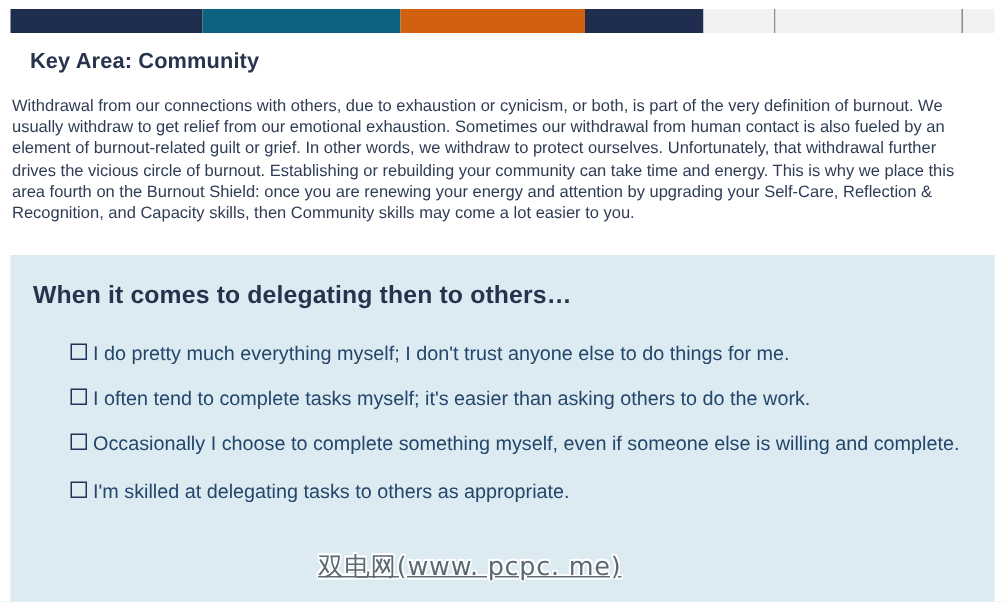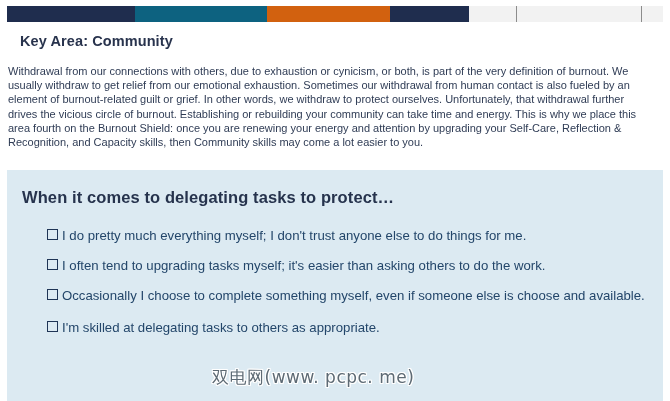--- a/index.html
+++ b/index.html
@@ -126,20 +126,21 @@
     font-size: 17px;
     color: #5d6a74;
     letter-spacing: 0.5px;
     text-shadow:
       1px 0 0 #ffffff, -1px 0 0 #ffffff,
       0 1px 0 #ffffff, 0 -1px 0 #ffffff,
       1px 1px 0 #ffffff, -1px -1px 0 #ffffff,
       1px -1px 0 #ffffff, -1px 1px 0 #ffffff;
     white-space: nowrap;
     pointer-events: none;
+    text-decoration: underline;
   }
 </style>
 </head>
 <body>
 
 <div class="topbar">
   <div class="seg" style="width:128px;background:#1f2d4e;"></div>
   <div class="seg" style="width:132px;background:#0d6280;"></div>
   <div class="seg" style="width:123px;background:#d2610f;"></div>
   <div class="seg" style="width:79px;background:#1f2d4e;"></div>
@@ -151,37 +152,37 @@
   </div>
   <div class="seg empty" style="width:21px;"></div>
 </div>
 
 <div class="page-title">Key Area: Community</div>
 
 <div class="body-copy">Withdrawal from our connections with others, due to exhaustion or cynicism, or both, is part of the very definition of burnout. We usually withdraw to get relief from our emotional exhaustion. Sometimes our withdrawal from human contact is also fueled by an element of burnout-related guilt or grief. In other words, we withdraw to protect ourselves. Unfortunately, that withdrawal further drives the vicious circle of burnout. Establishing or rebuilding your community can take time and energy. This is why we place this area fourth on the Burnout Shield: once you are renewing your energy and attention by upgrading your Self-Care, Reflection &amp; Recognition, and Capacity skills, then Community skills may come a lot easier to you.</div>
 
 <div class="question-panel">
 
-  <div class="question-heading">When it comes to delegating tasks to protect…</div>
+  <div class="question-heading">When it comes to delegating then to others…</div>
 
   <div class="options">
 
     <div class="option">
       <span class="checkbox"></span>
       <span class="option-label">I do pretty much everything myself; I don't trust anyone else to do things for me.</span>
     </div>
 
     <div class="option">
       <span class="checkbox"></span>
-      <span class="option-label">I often tend to upgrading tasks myself; it's easier than asking others to do the work.</span>
+      <span class="option-label">I often tend to complete tasks myself; it's easier than asking others to do the work.</span>
     </div>
 
     <div class="option">
       <span class="checkbox"></span>
-      <span class="option-label">Occasionally I choose to complete something myself, even if someone else is choose and available.</span>
+      <span class="option-label">Occasionally I choose to complete something myself, even if someone else is willing and complete.</span>
     </div>
 
     <div class="option">
       <span class="checkbox"></span>
       <span class="option-label">I'm skilled at delegating tasks to others as appropriate.</span>
     </div>
 
   </div>
 </div>
 

